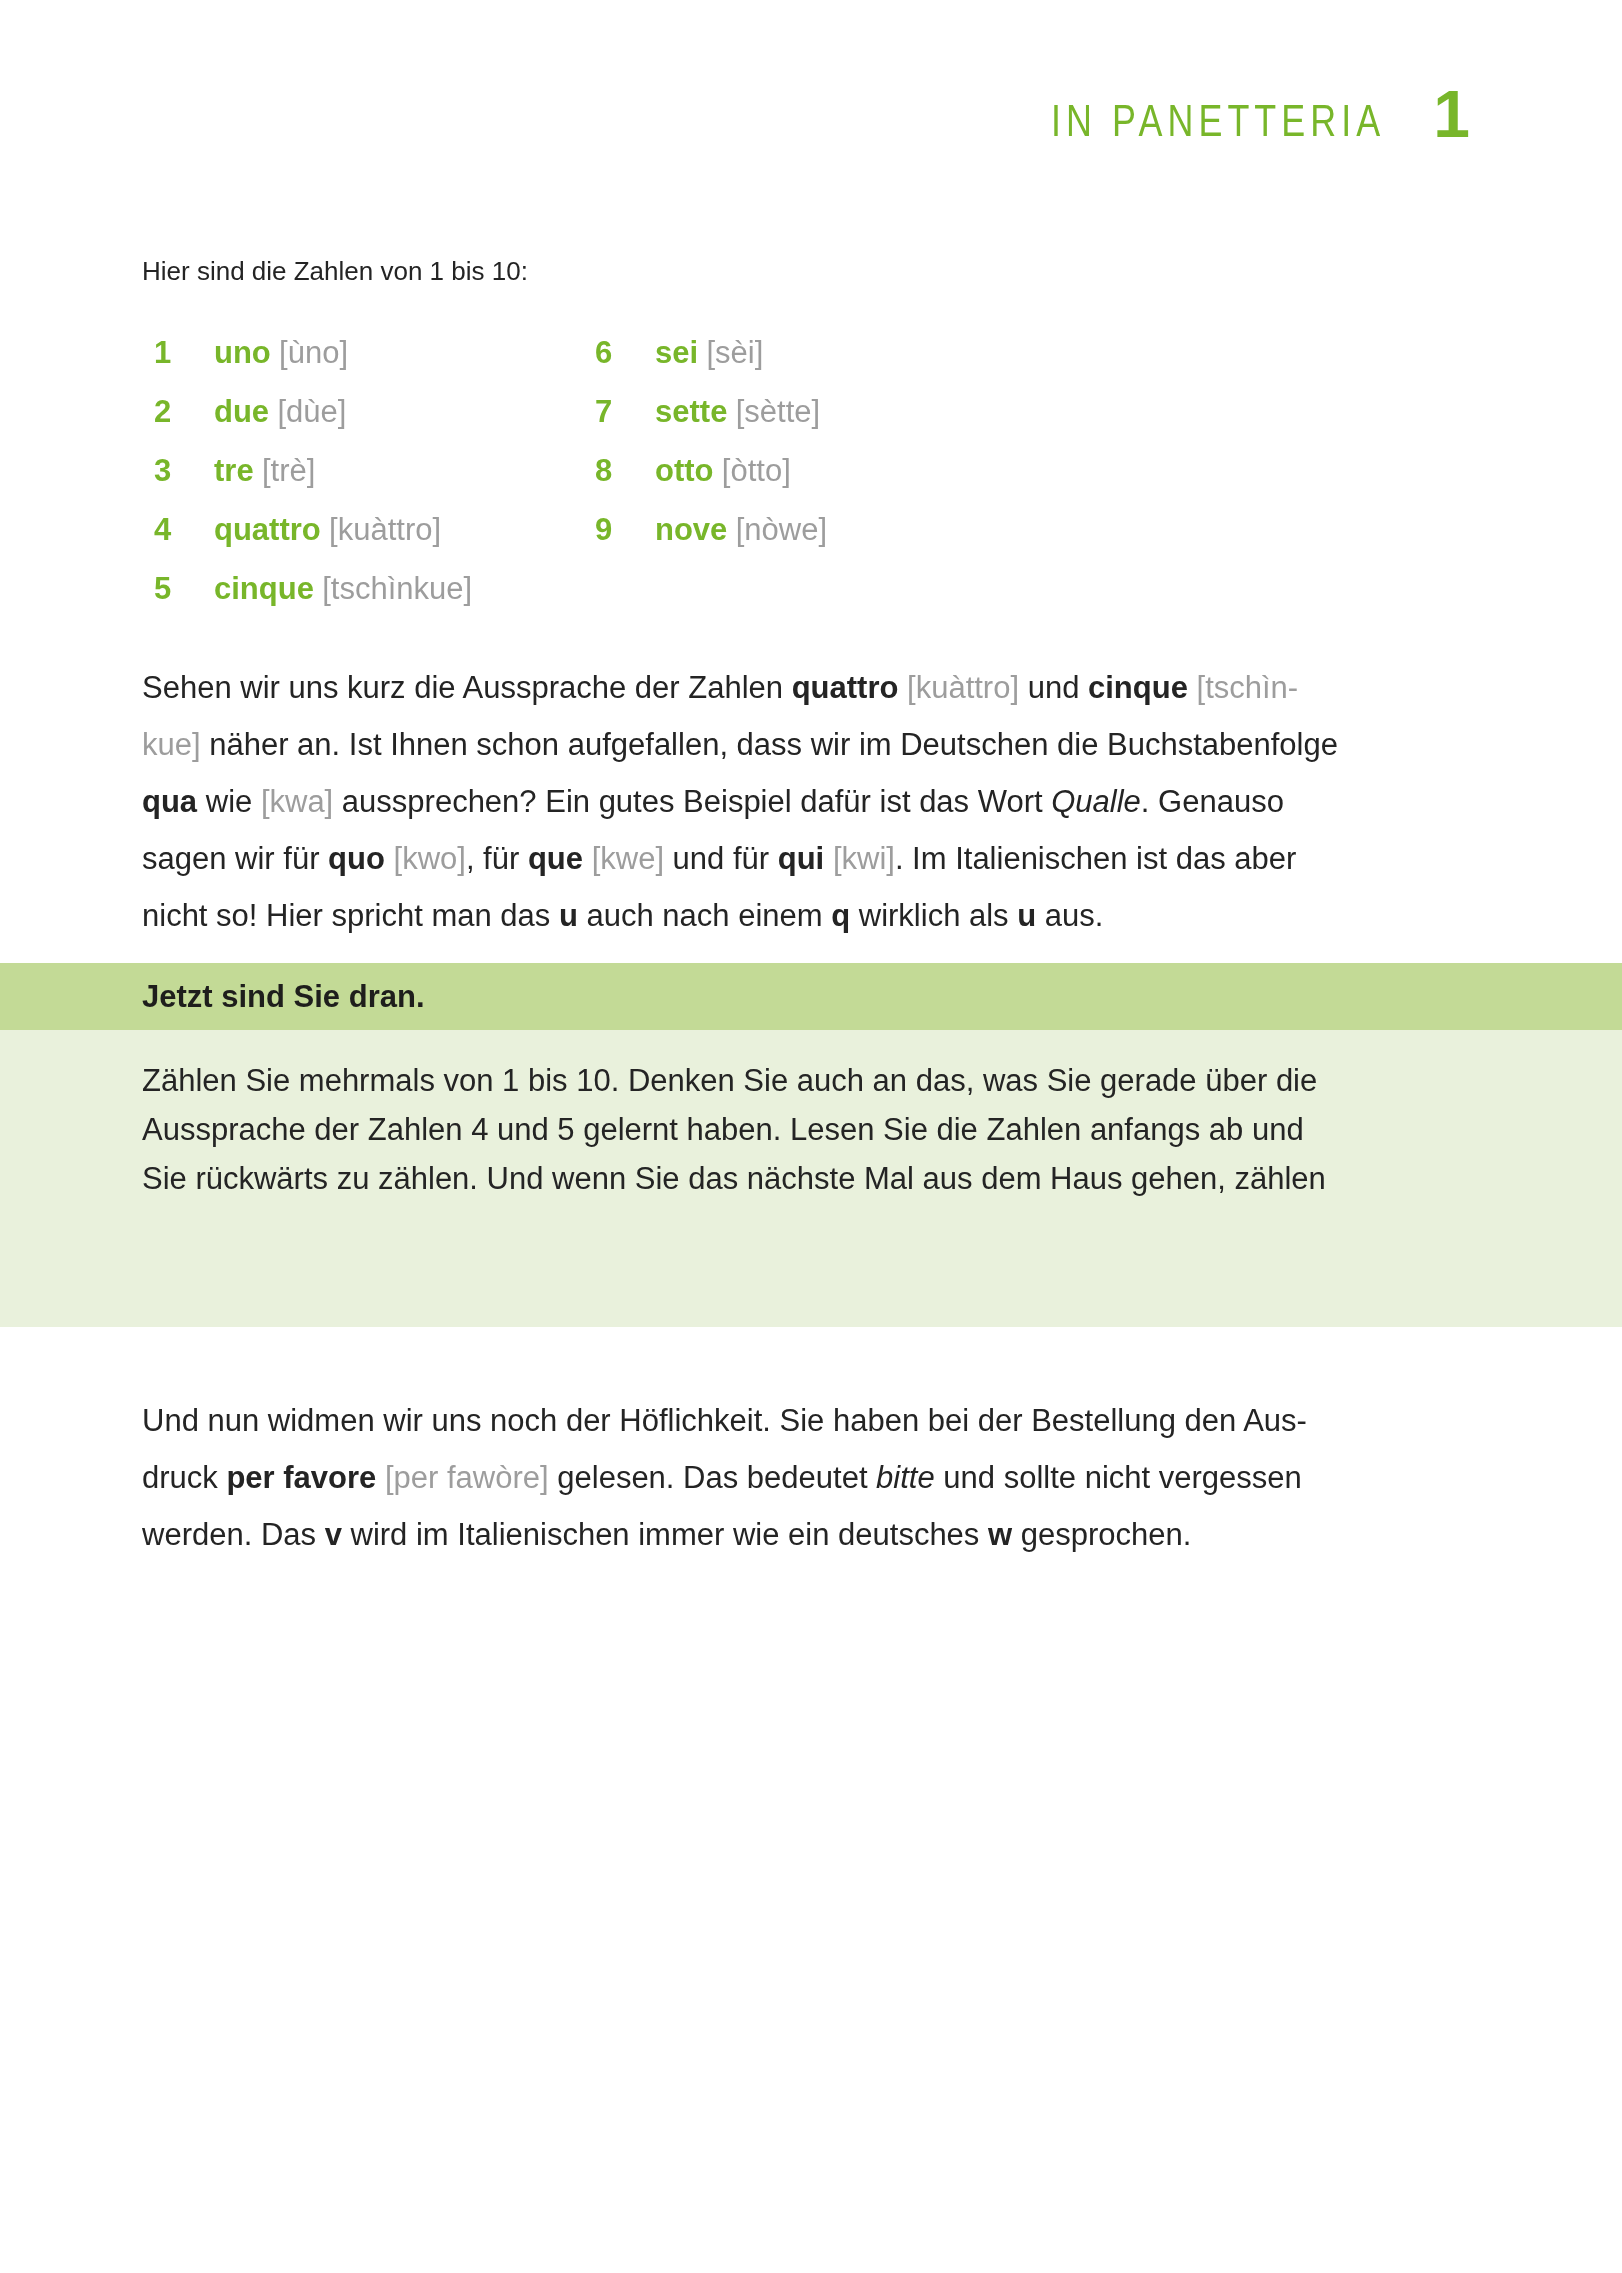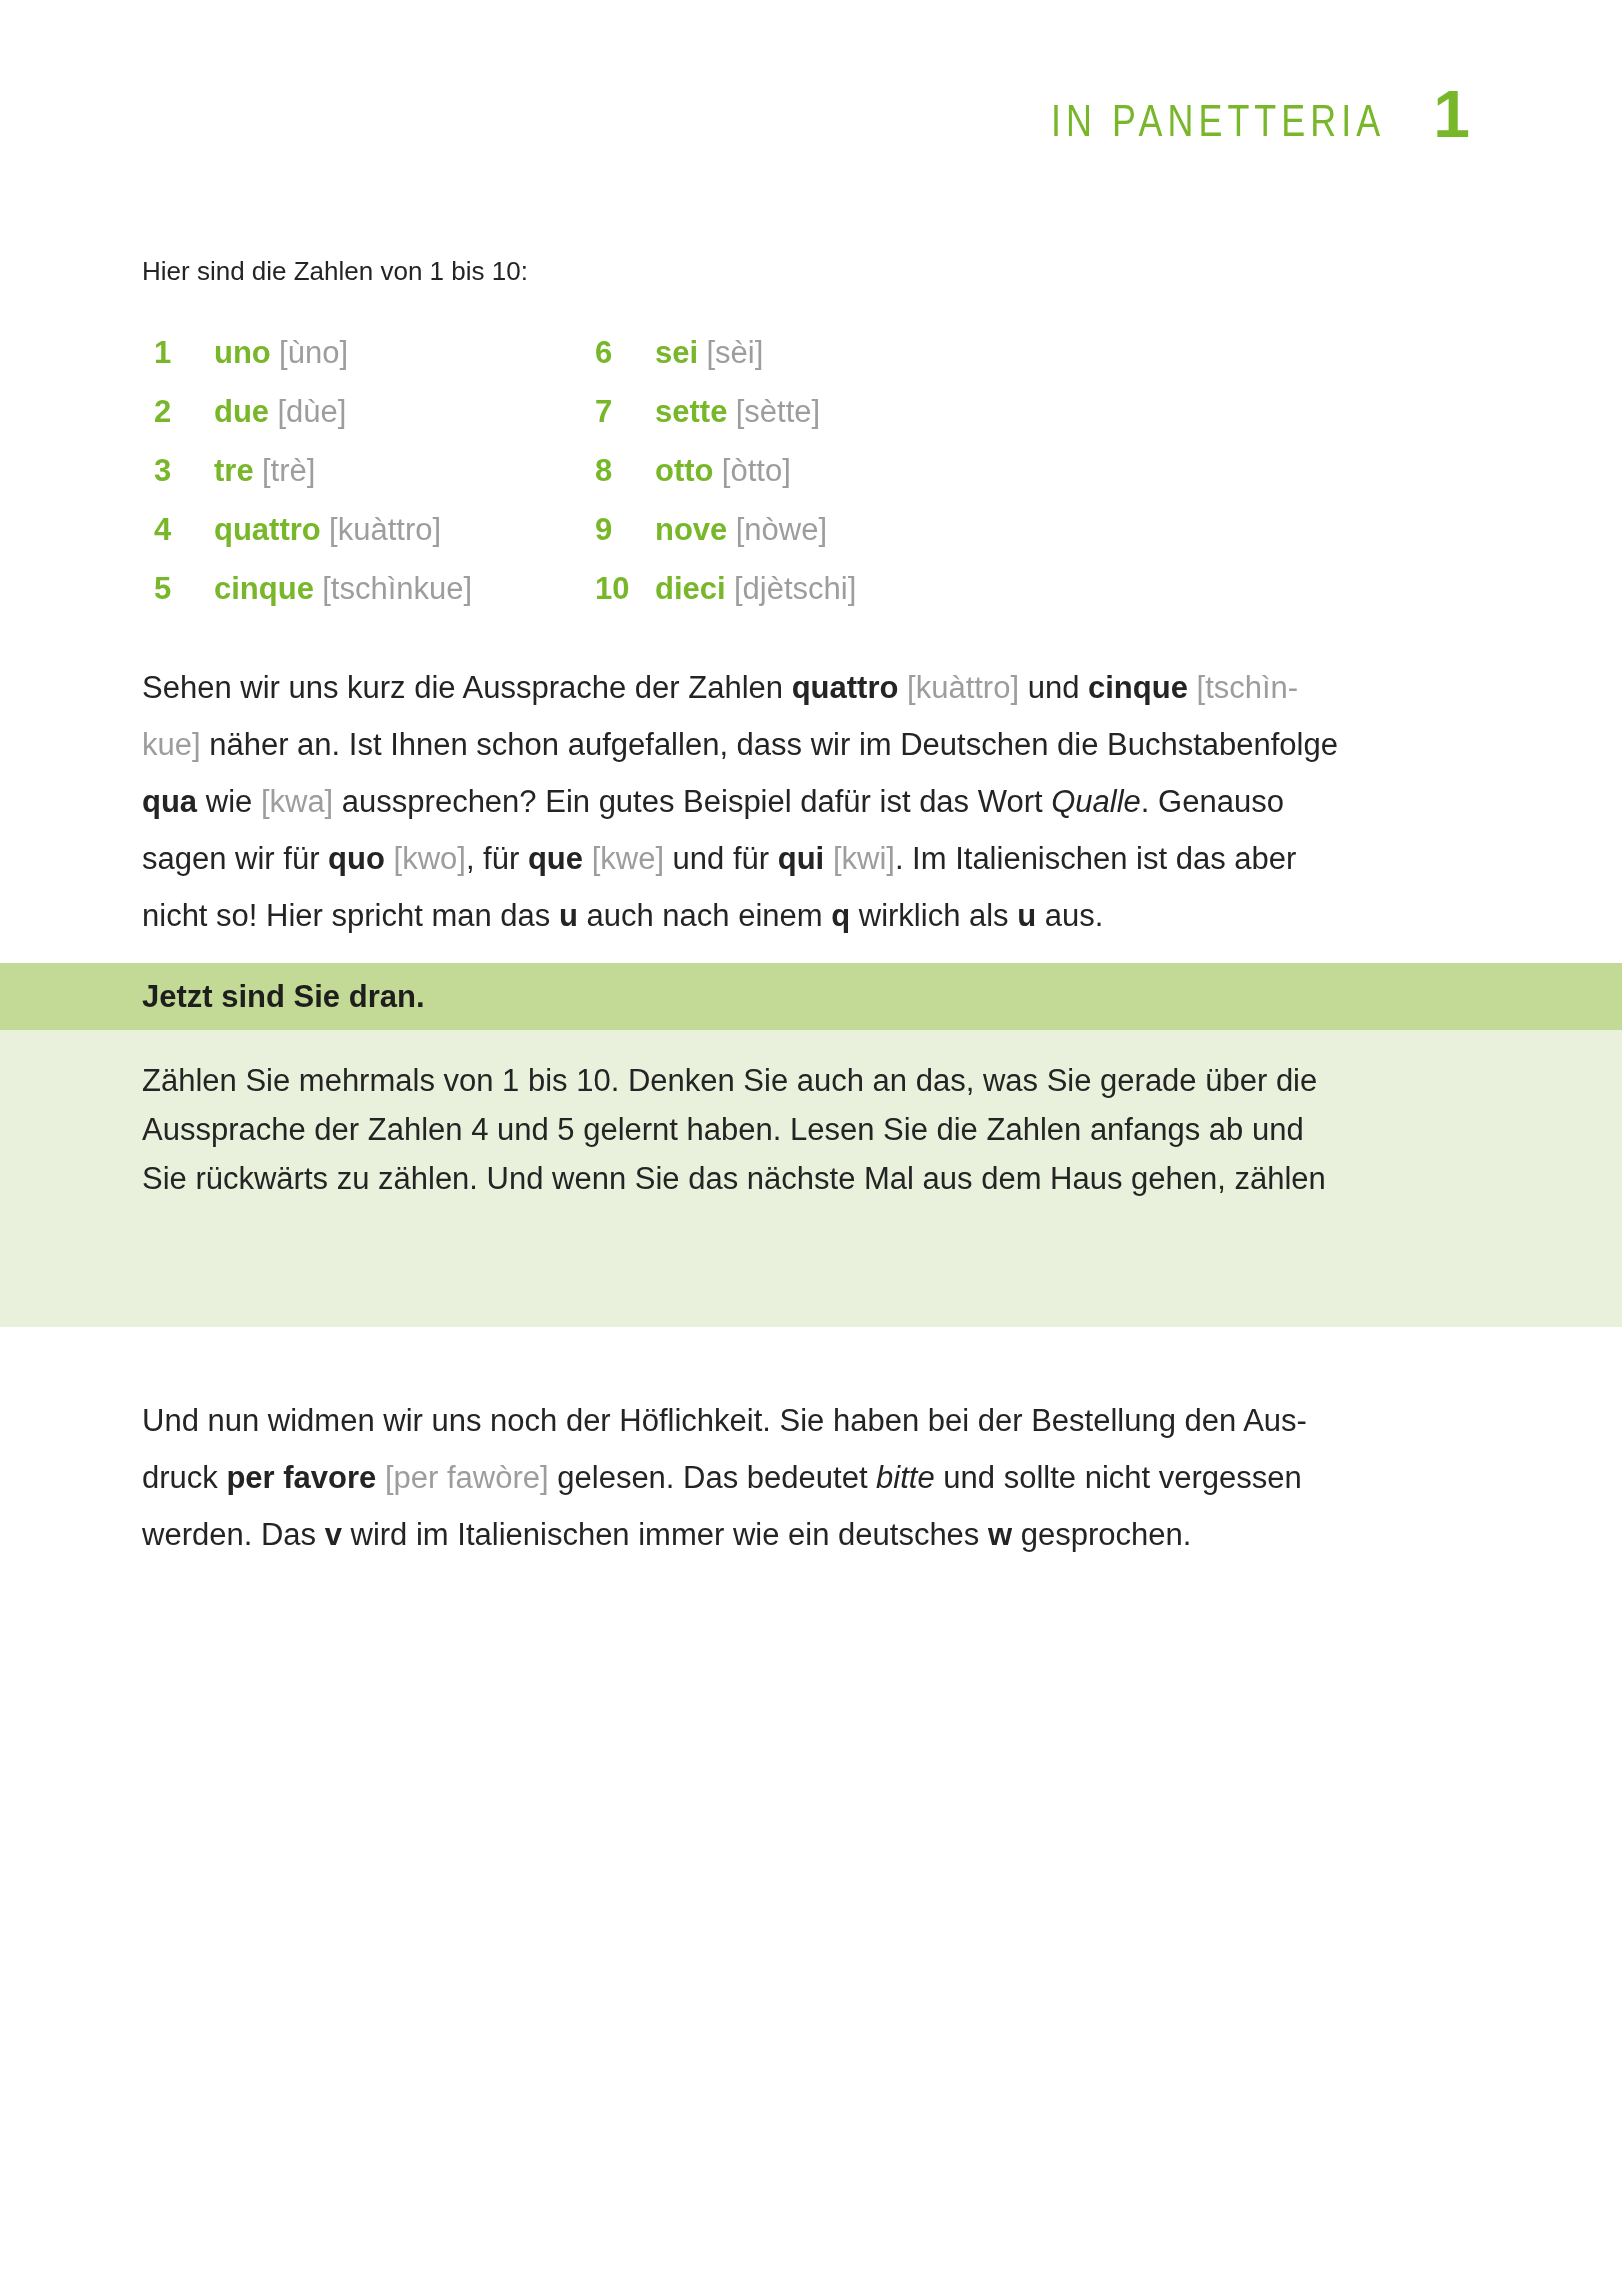--- a/index.html
+++ b/index.html
@@ -173,25 +173,20 @@
         <div class="num-row">
           <span class="num-digit">8</span>
           <span class="num-word">otto</span>
           <span class="num-pron">[òtto]</span>
         </div>
         <div class="num-row">
           <span class="num-digit">9</span>
           <span class="num-word">nove</span>
           <span class="num-pron">[nòwe]</span>
         </div>
-        <div class="num-row">
-          <span class="num-digit">10</span>
-          <span class="num-word">dieci</span>
-          <span class="num-pron">[djètschi]</span>
-        </div>
       </div>
   </div>
 
   <div class="para para1">
       <div class="tline"><span class="seg-n">Sehen wir uns kurz die Aussprache der Zahlen </span><span class="seg-b">quattro</span><span class="seg-n"> </span><span class="seg-g">[kuàttro]</span><span class="seg-n"> und </span><span class="seg-b">cinque</span><span class="seg-n"> </span><span class="seg-g">[tschìn-</span></div>
       <div class="tline"><span class="seg-g">kue]</span><span class="seg-n"> näher an. Ist Ihnen schon aufgefallen, dass wir im Deutschen die Buchstabenfolge</span></div>
       <div class="tline"><span class="seg-b">qua</span><span class="seg-n"> wie </span><span class="seg-g">[kwa]</span><span class="seg-n"> aussprechen? Ein gutes Beispiel dafür ist das Wort </span><span class="seg-i">Qualle</span><span class="seg-n">. Genauso</span></div>
       <div class="tline"><span class="seg-n">sagen wir für </span><span class="seg-b">quo</span><span class="seg-n"> </span><span class="seg-g">[kwo]</span><span class="seg-n">, für </span><span class="seg-b">que</span><span class="seg-n"> </span><span class="seg-g">[kwe]</span><span class="seg-n"> und für </span><span class="seg-b">qui</span><span class="seg-n"> </span><span class="seg-g">[kwi]</span><span class="seg-n">. Im Italienischen ist das aber</span></div>
       <div class="tline"><span class="seg-n">nicht so! Hier spricht man das </span><span class="seg-b">u</span><span class="seg-n"> auch nach einem </span><span class="seg-b">q</span><span class="seg-n"> wirklich als </span><span class="seg-b">u</span><span class="seg-n"> aus.</span></div>
     </div>

